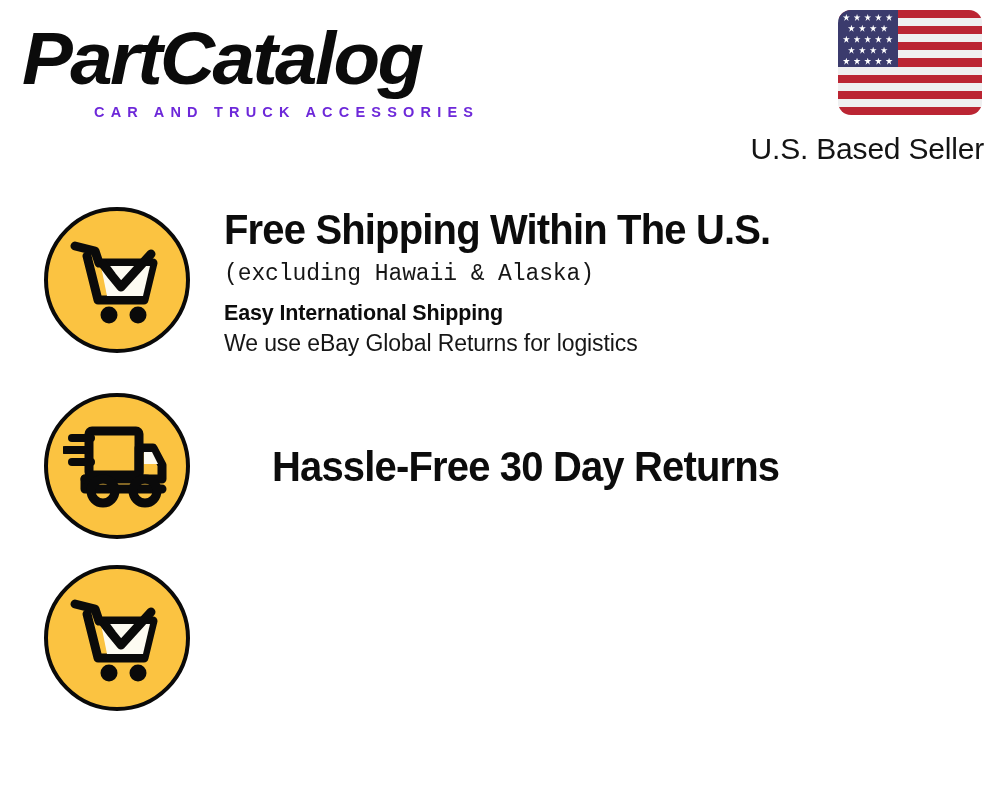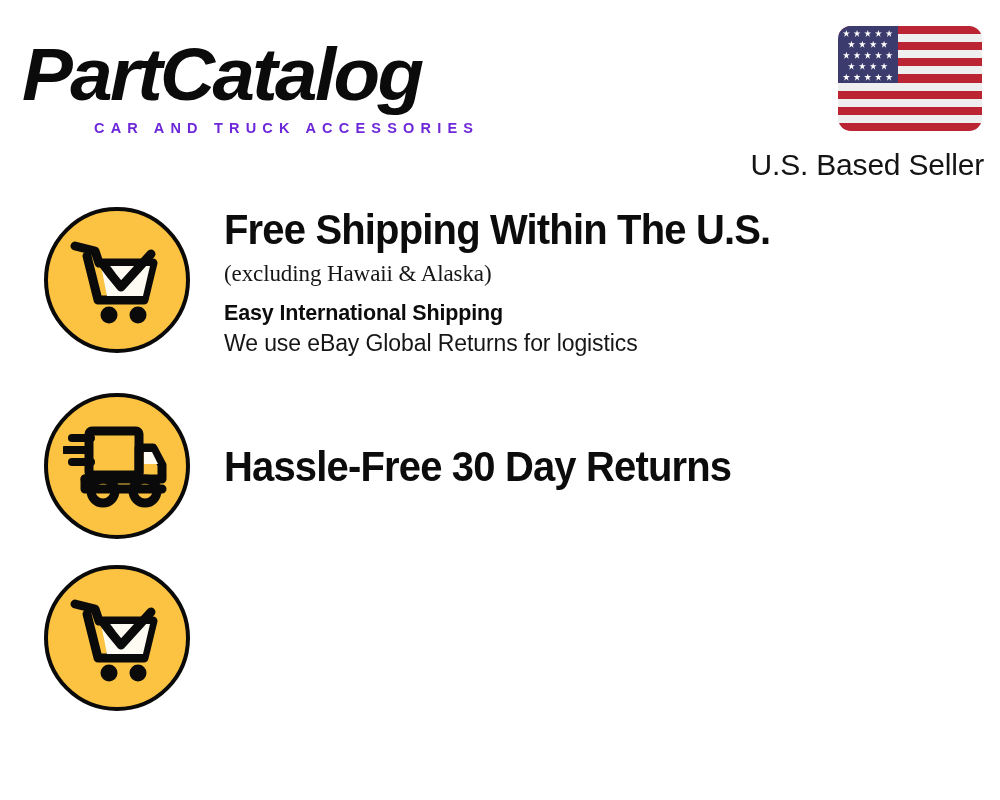--- a/index.html
+++ b/index.html
@@ -15,21 +15,21 @@
     overflow: hidden;
     font-family: "Liberation Sans", sans-serif;
     color: #111111;
     -webkit-font-smoothing: antialiased;
   }
 
   
   .header {
     position: absolute;
     left: 0;
-    top: 16px;
+    top: 0;
     width: 1000px;
     height: 170px;
   }
 
   
   .logo-block {
     position: absolute;
     left: 22px;
     top: 20px;
     width: 470px;
@@ -138,21 +138,21 @@
     left: 0;
     top: 180px;
     width: 1000px;
   }
   .feature-row {
     position: relative;
     display: flex;
     align-items: center;
   }
   .feature-row.row-1 { height: 200px; }
-  .feature-row.row-2 { height: 172px; }
+  .feature-row.row-2 { height: 172px; gap: 48px; }
   .feature-row.row-3 { height: 172px; }
 
   .icon-badge {
     position: relative;
     flex: 0 0 auto;
     width: 146px;
     height: 146px;
     margin-left: 44px;
     border-radius: 50%;
     background: #fbc341;
@@ -178,21 +178,21 @@
     font-weight: 700;
     font-size: 43px;
     line-height: 50px;
     letter-spacing: -0.9px;
     color: #0c0c0c;
     transform: scaleX(0.93);
     transform-origin: left center;
     white-space: nowrap;
   }
   .feature-sub {
-    font-family: Liberation Serif, serif;
+    font-family: Liberation Mono, monospace;
     font-weight: 400;
     font-size: 23px;
     line-height: 32px;
     letter-spacing: -0.1px;
     color: #161616;
     margin-top: 4px;
     white-space: nowrap;
   }
   .feature-sub-strong {
     font-family: "Liberation Sans", sans-serif;

